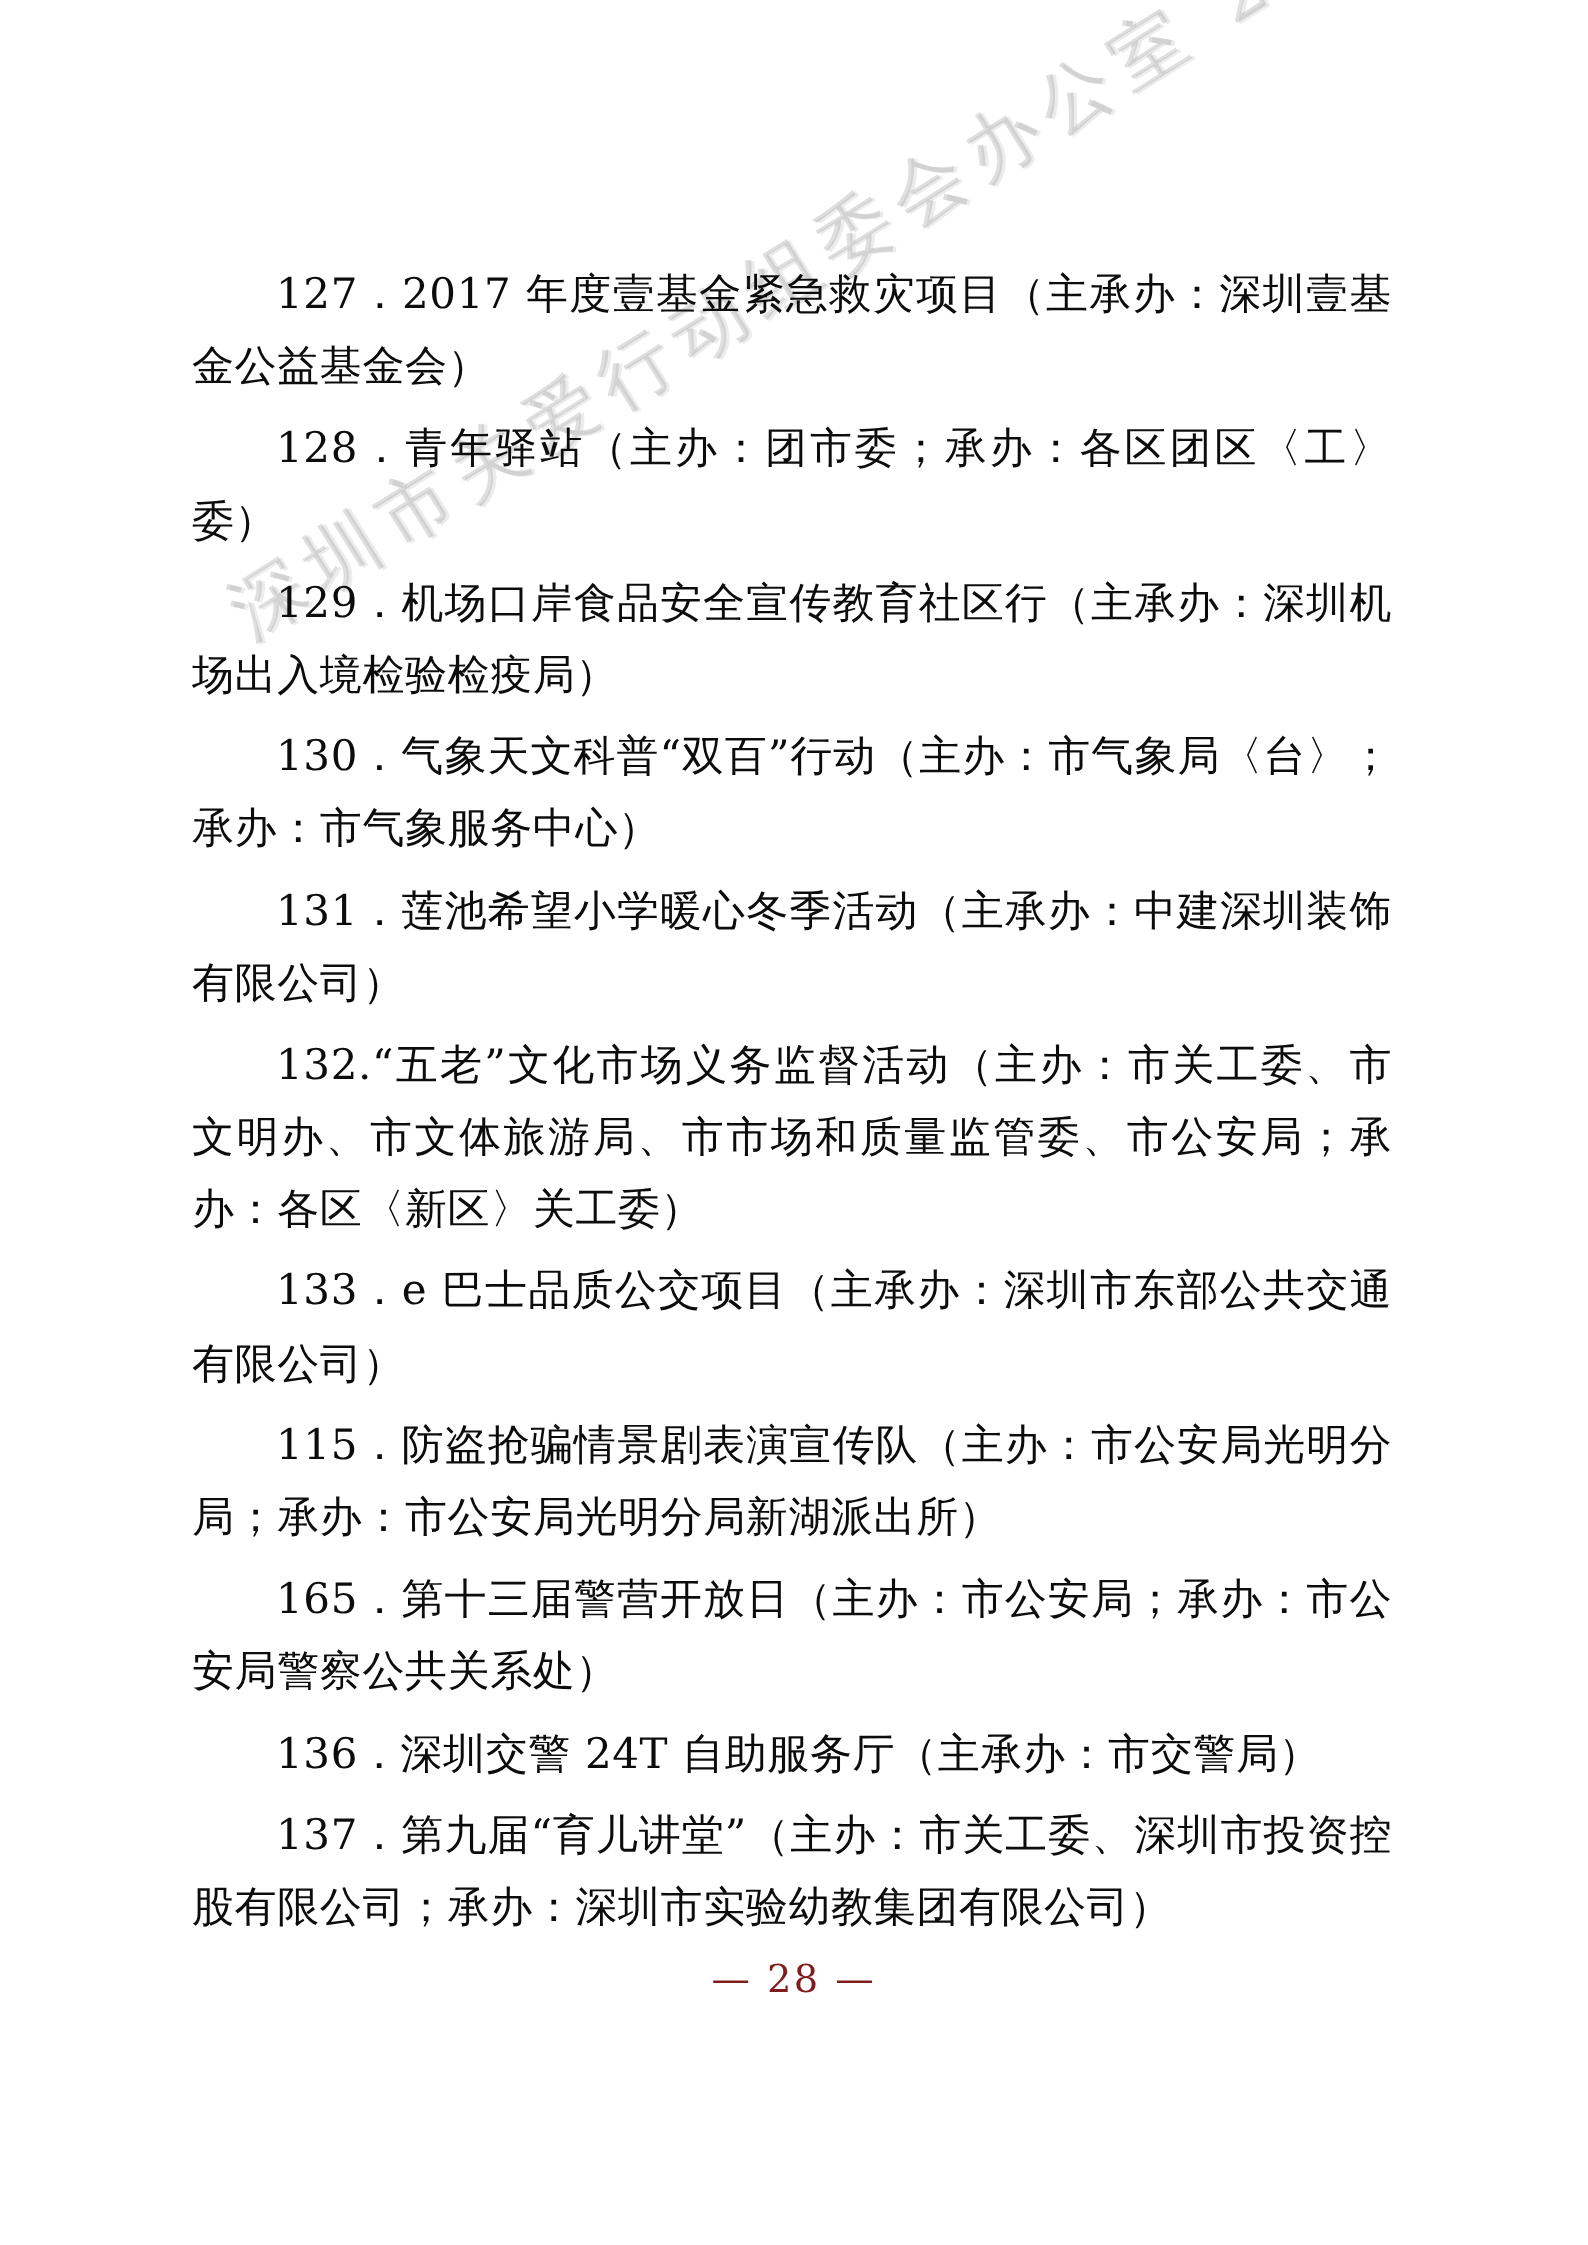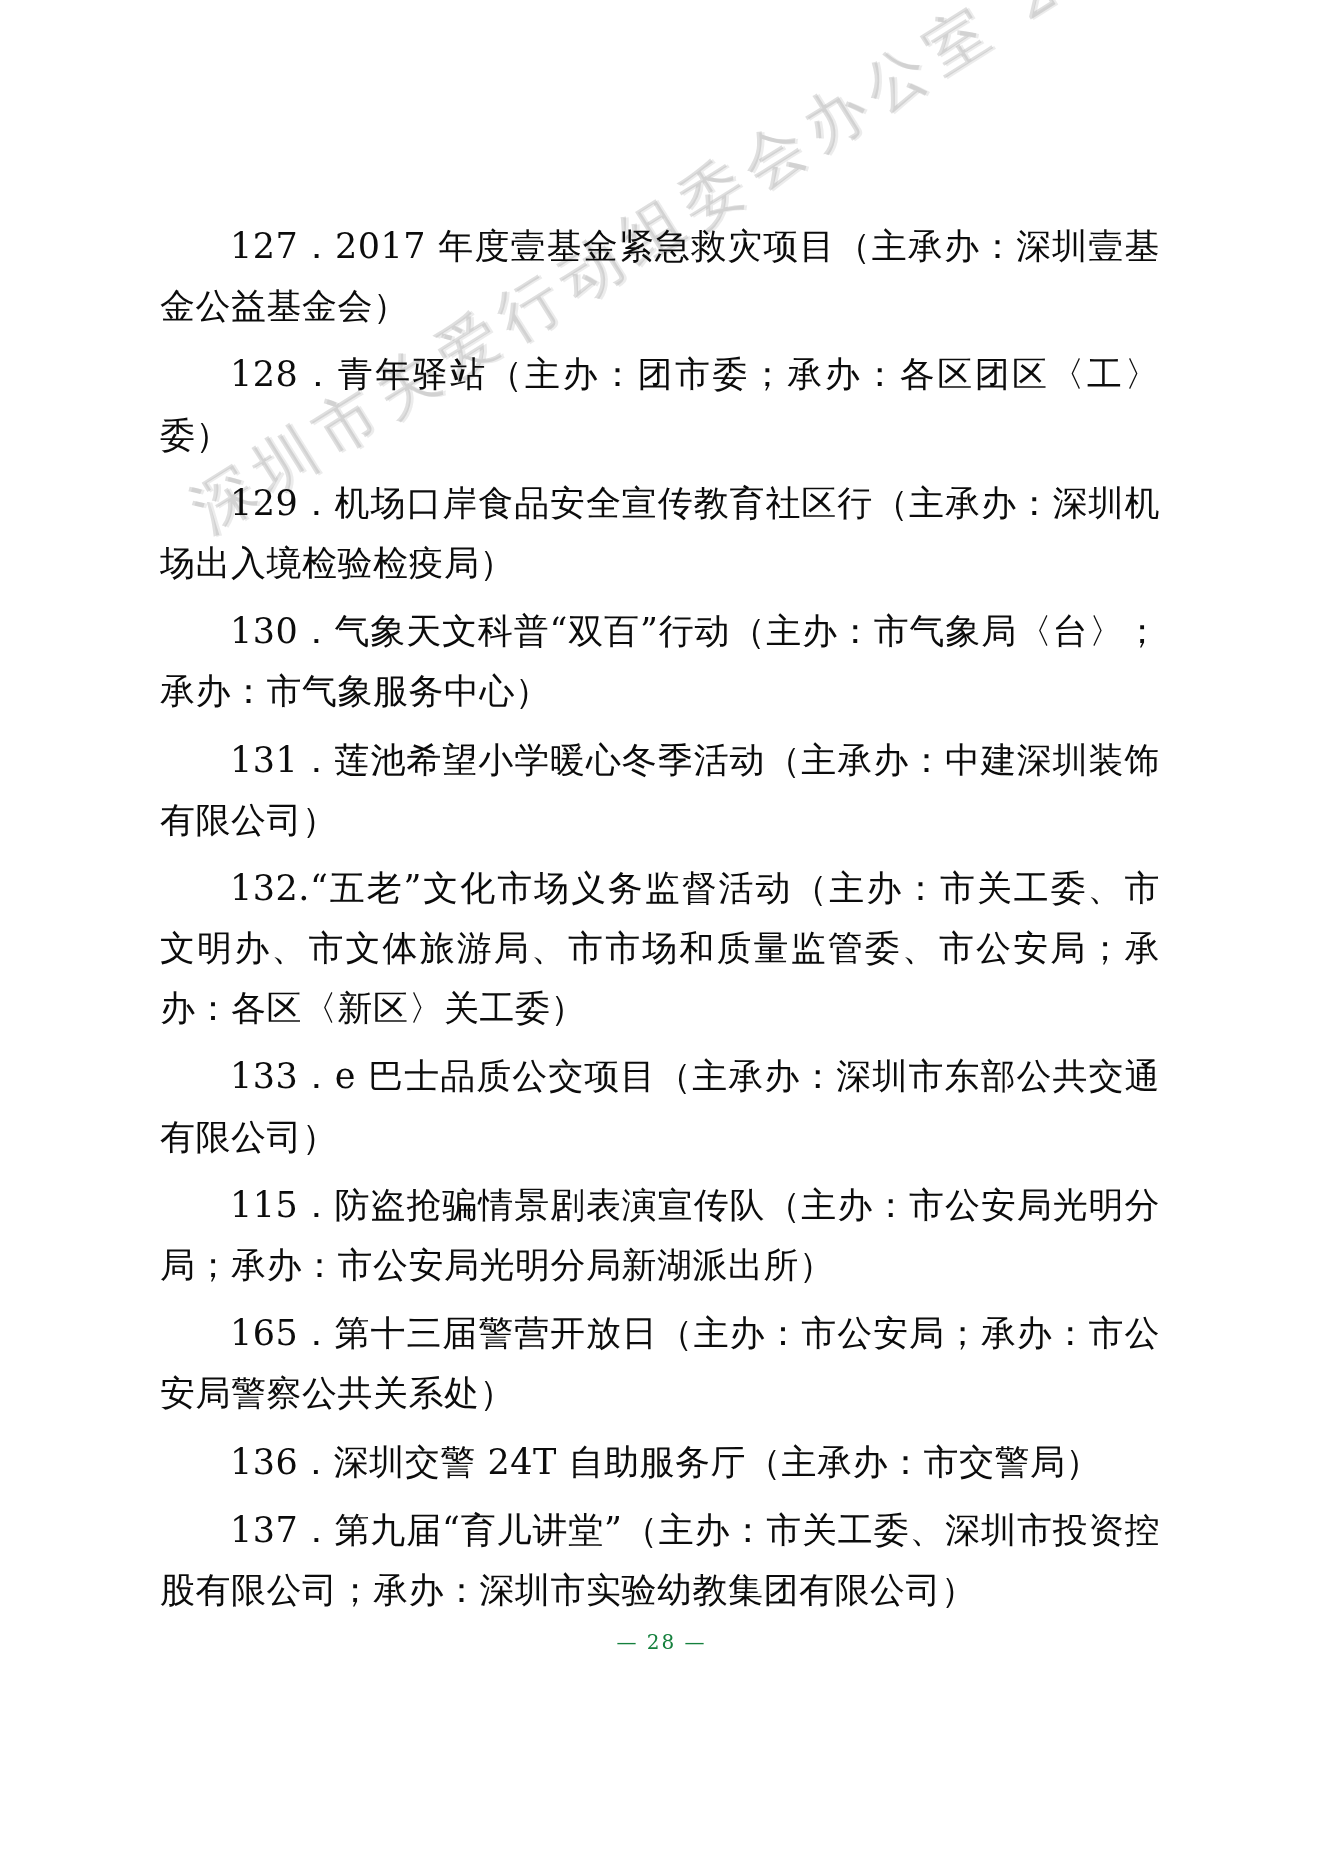--- a/index.html
+++ b/index.html
@@ -31,22 +31,22 @@
     margin: 0 0 8px 0;
     letter-spacing: 0.5px;
     font-family: "DejaVu Serif", "Liberation Serif", serif;
   }
   .footer {
     position: absolute;
     left: 0;
     right: 0;
     top: 1630px;
     text-align: center;
-    font-size: 20px;
-    color: #15803d;
+    font-size: 32px;
+    color: #7f1d1d;
     letter-spacing: 2px;
     font-family: "DejaVu Serif", "Liberation Serif", serif;
   }
   .footer .pagenum {
     display: inline-block;
     padding: 0 6px;
   }
   
   .watermark {
     position: absolute;

